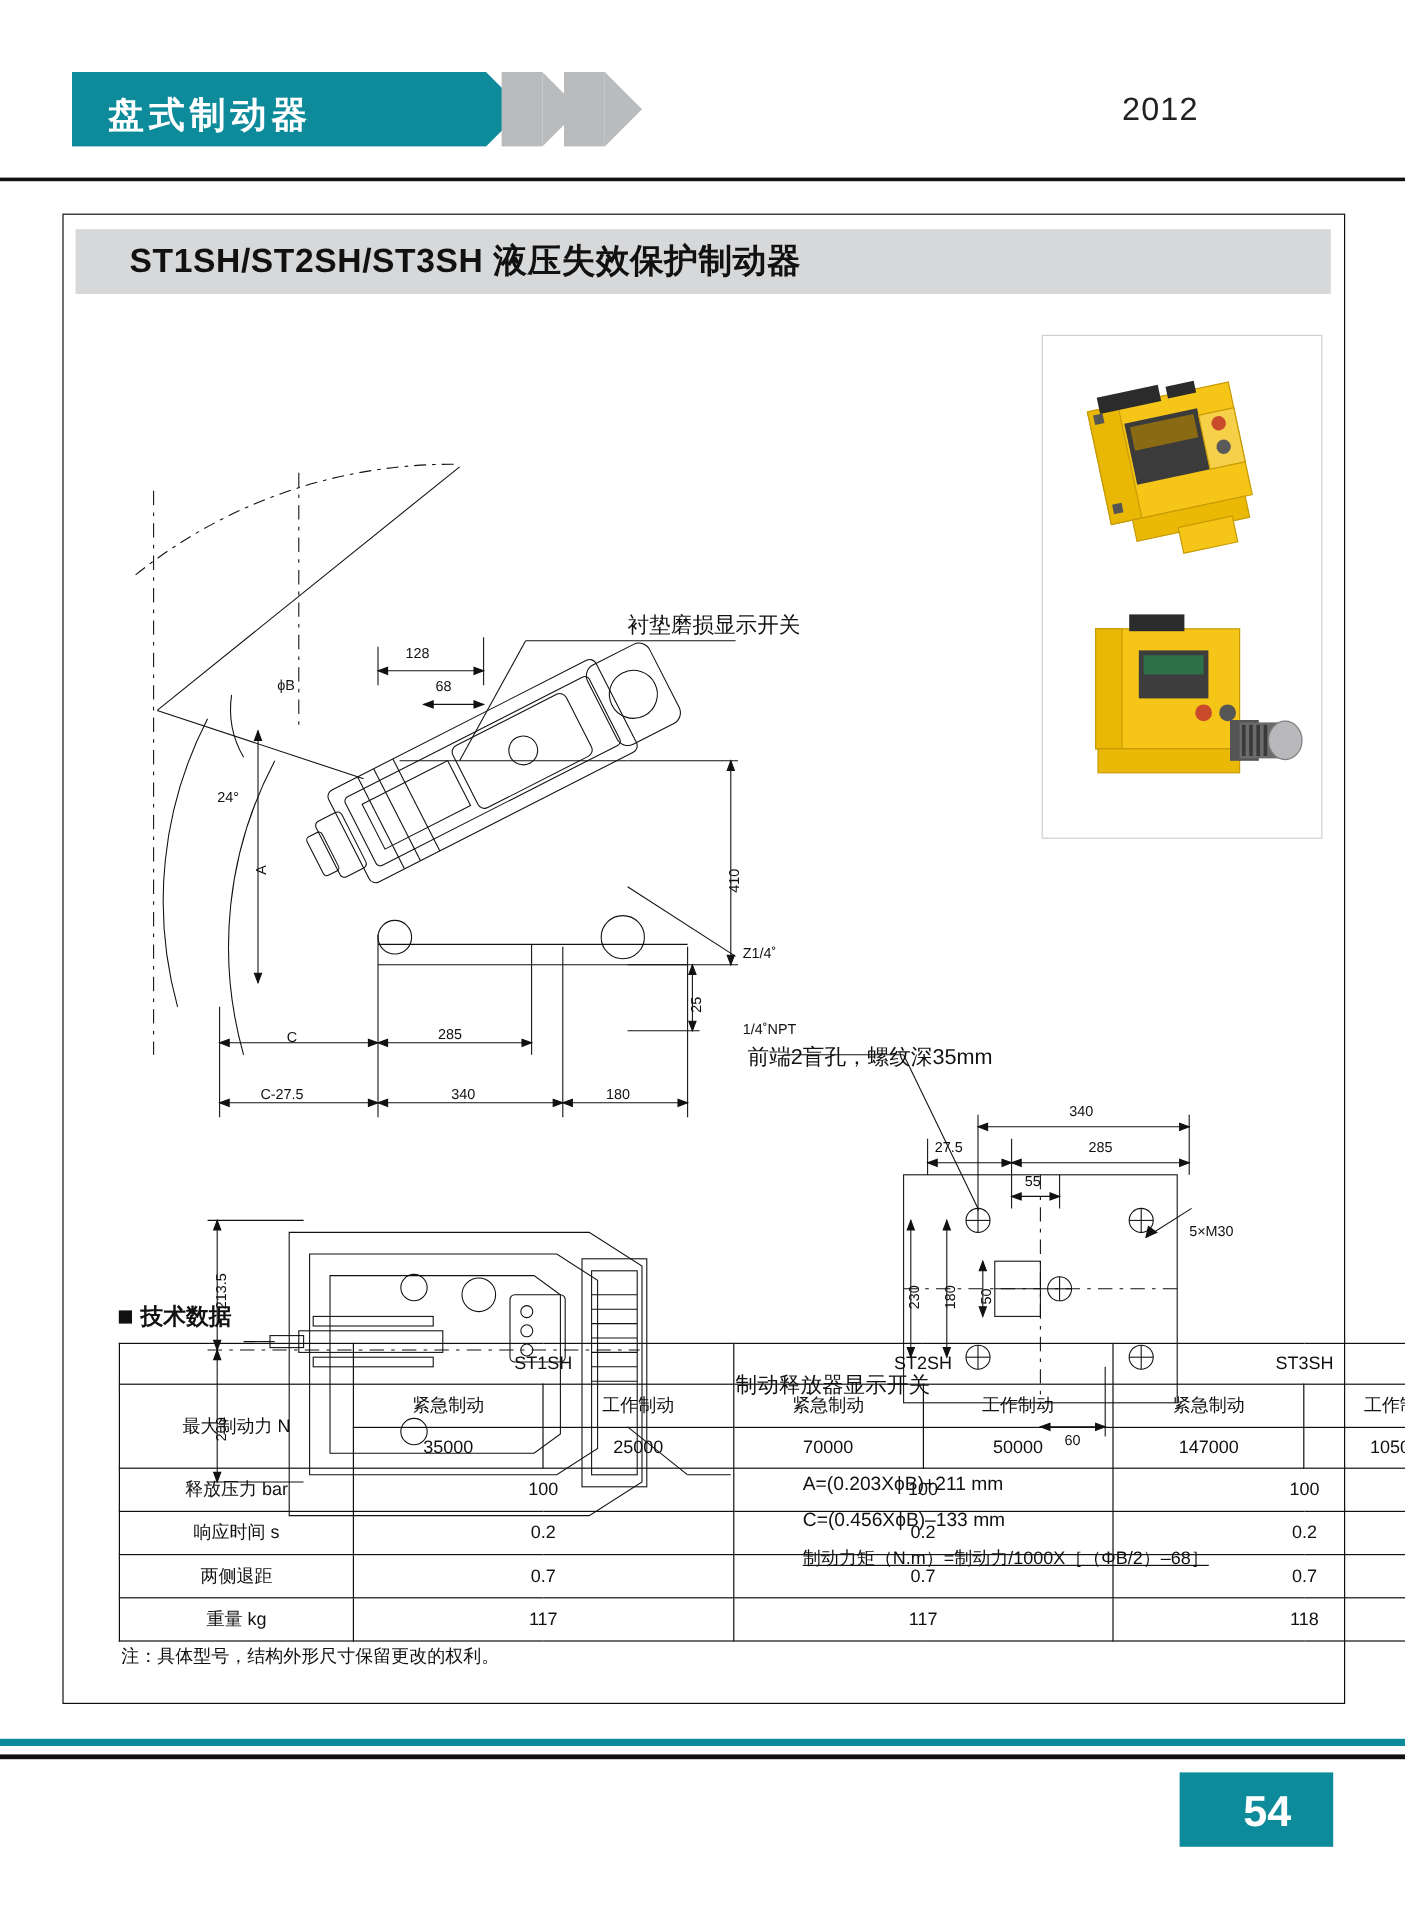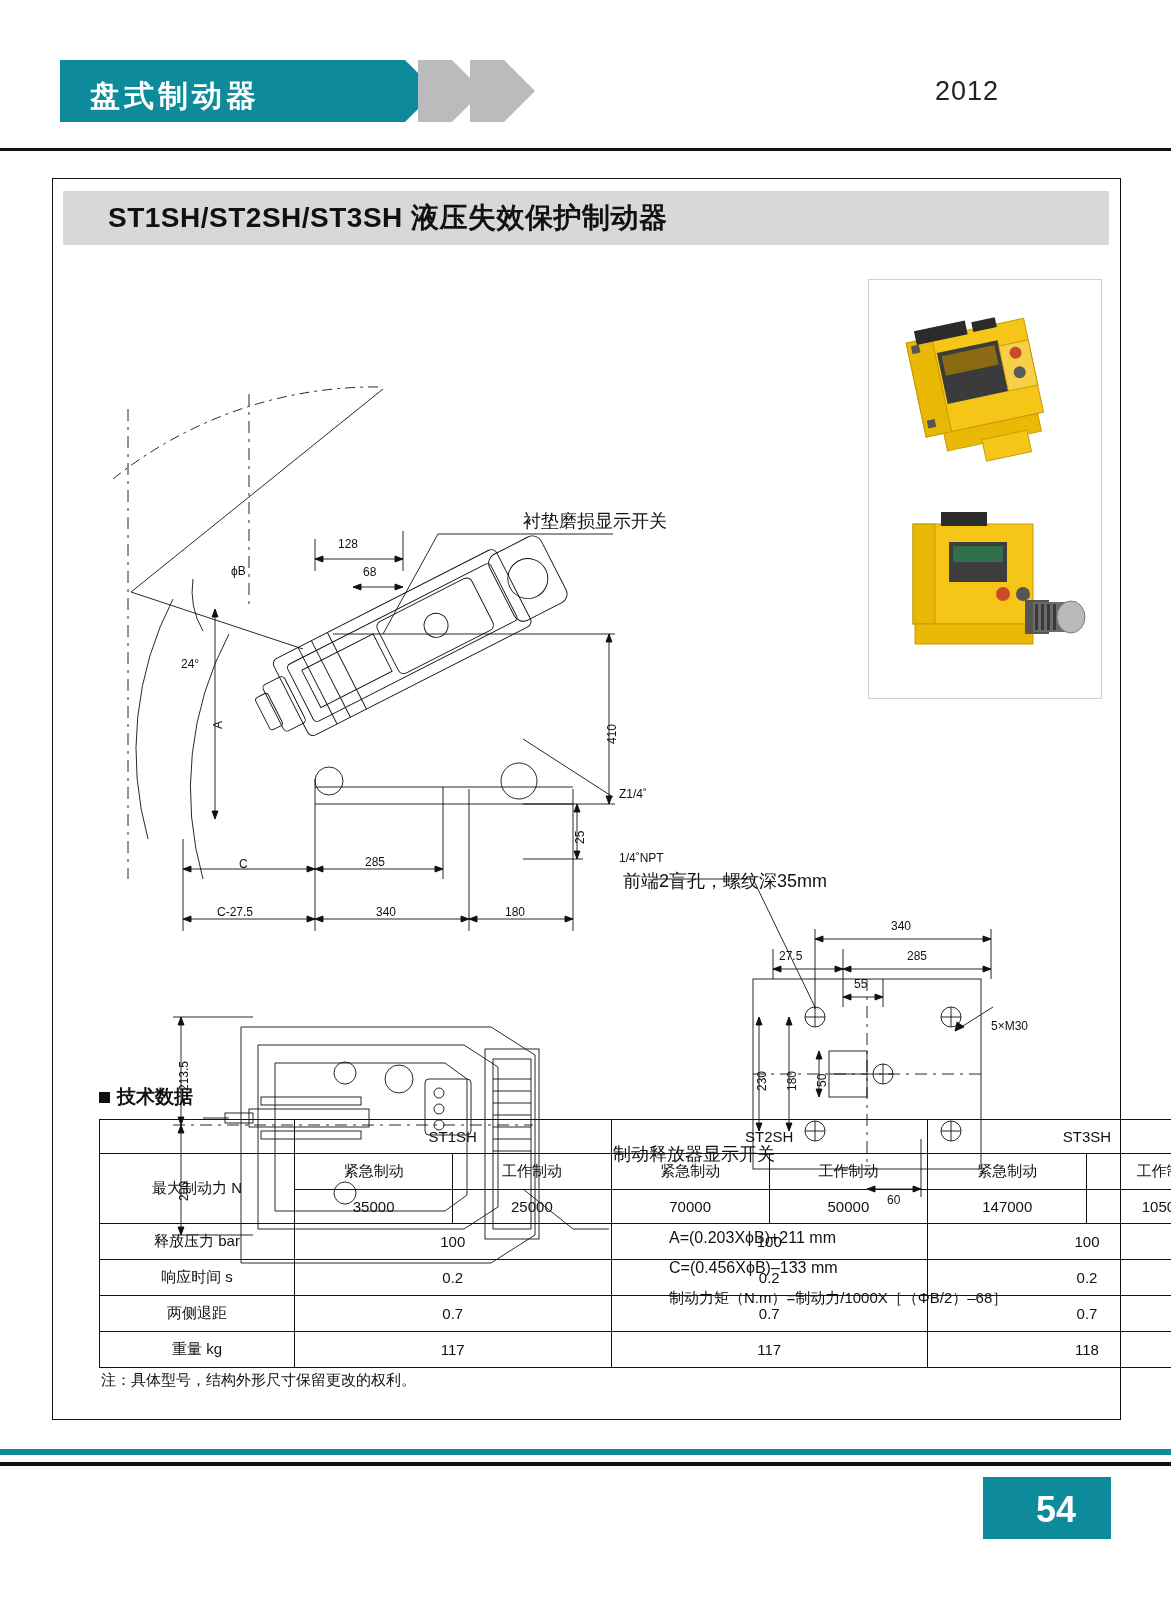--- a/index.html
+++ b/index.html
@@ -401,21 +401,21 @@
   <div class="dimtxt" style="left:726px;top:770px;">27.5</div>
   <div class="dimtxt" style="left:801px;top:798px;">55</div>
   <div class="dimtxt v" style="left:702px;top:912px;">230</div>
   <div class="dimtxt v" style="left:732px;top:912px;">180</div>
   <div class="dimtxt v" style="left:762px;top:908px;">50</div>
   <div class="dimtxt" style="left:834px;top:1014px;">60</div>
   <div class="dimtxt" style="left:938px;top:840px;">5×M30</div>
 
   <div class="formula" style="left:600px;top:1050px;">A=(0.203XϕB)+211 mm</div>
   <div class="formula" style="left:600px;top:1080px;">C=(0.456XϕB)–133 mm</div>
-  <div class="formula" style="left:600px;top:1110px;font-size:15px;">制动力矩（N.m）=制动力/1000X［（ΦB/2）–68］</div>
+  <div class="formula" style="left:600px;top:1110px;font-size:15px;text-decoration:underline;">制动力矩（N.m）=制动力/1000X［（ΦB/2）–68］</div>
 
   <div class="tech-head">
     <span class="sq"></span><span>技术数据</span>
   </div>
 
   <table class="tech">
     <tbody>
         <tr>
       <td rowspan="1" style="width:190px;"></td>
       <td colspan="2" style="width:256px;">ST1SH</td>

